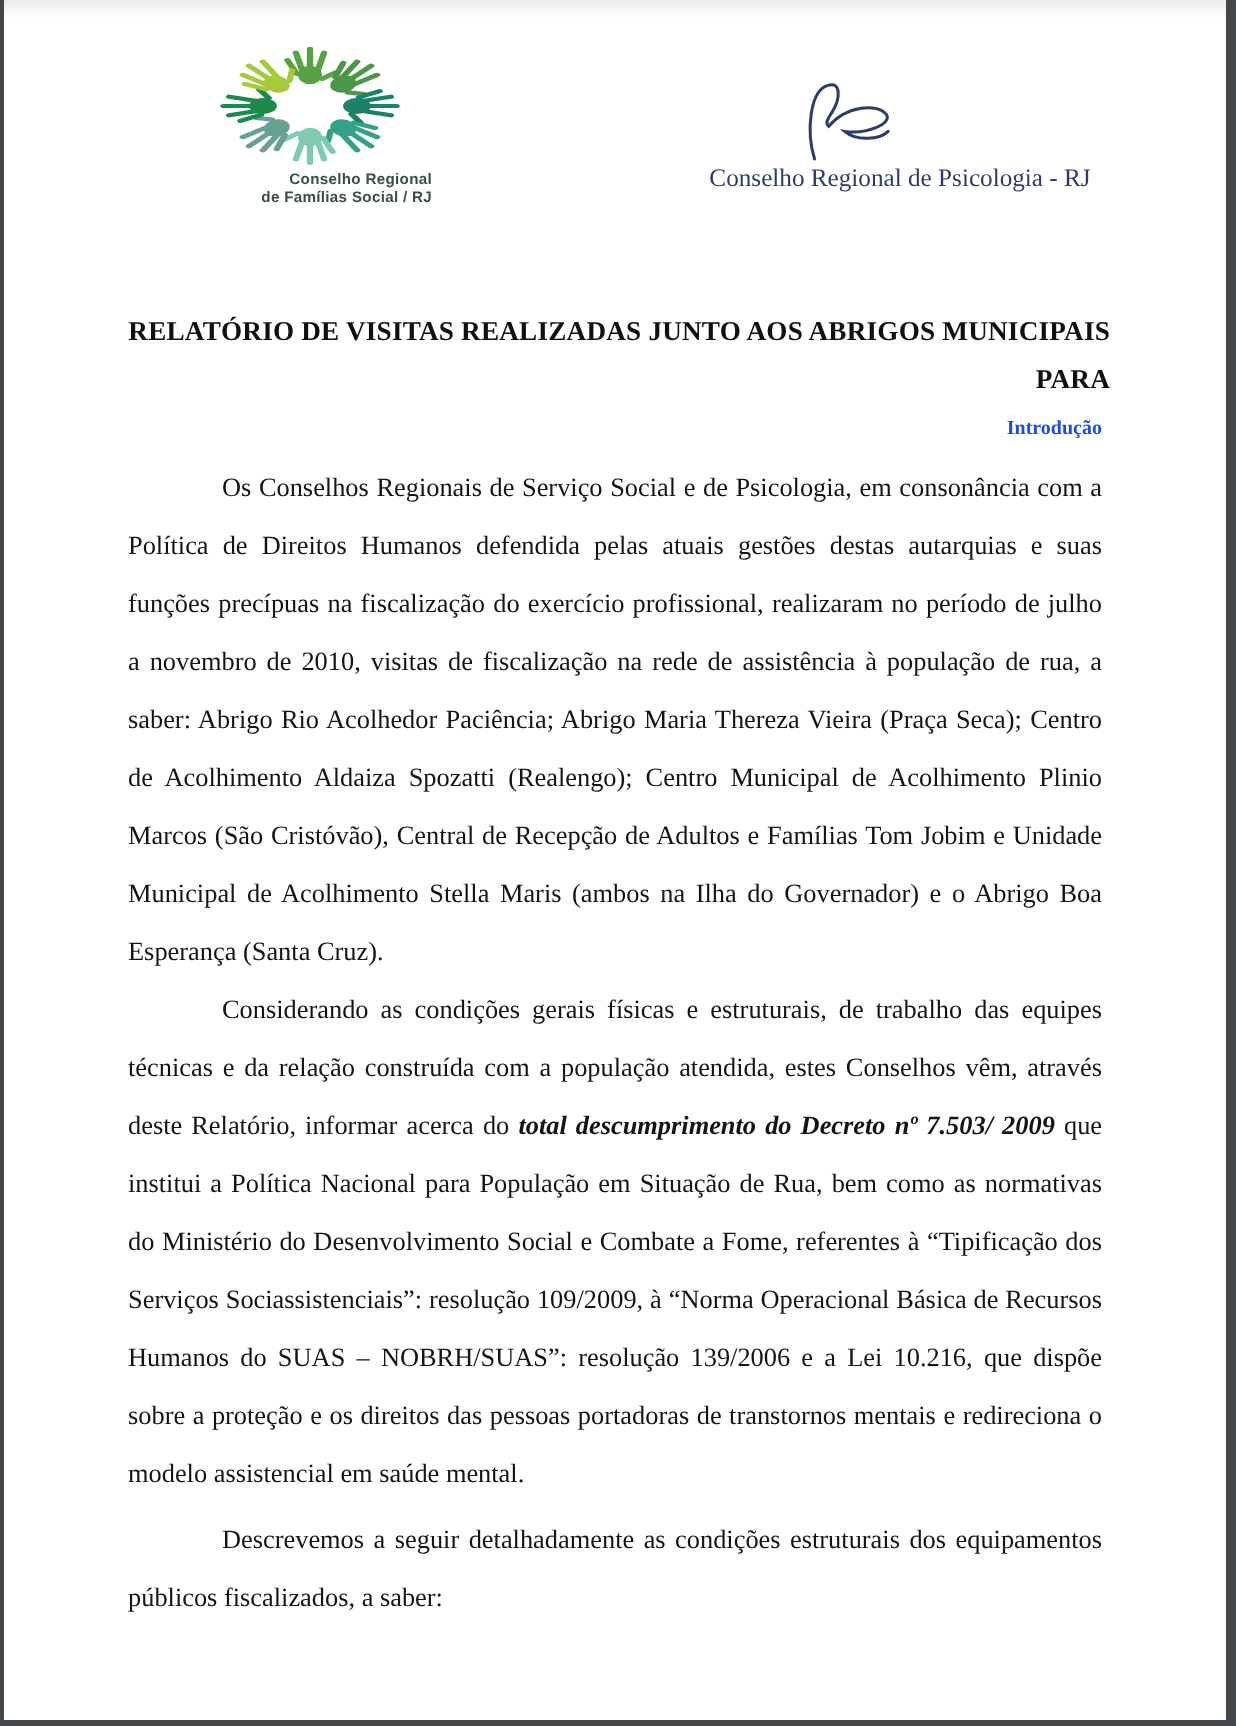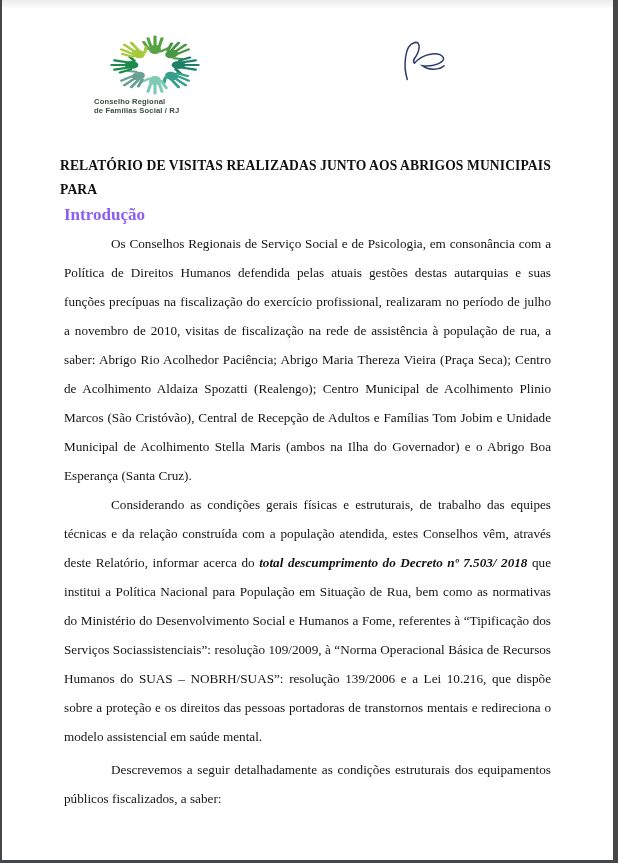--- a/index.html
+++ b/index.html
@@ -16,47 +16,47 @@
     border-bottom:3px solid #43474a;
     box-sizing:border-box;
   }
   .page::before{
     content:"";position:absolute;top:0;left:0;right:0;height:9px;
     background:linear-gradient(#ececec, rgba(255,255,255,0));
     pointer-events:none;
   }
   header{position:relative;height:128px;}
   .logo-left{
-    position:absolute;left:92px;top:34px;width:122px;text-align:left;
+    position:absolute;left:92px;top:22px;width:122px;text-align:right;
   }
   .logo-left svg{width:94px;height:62px;display:block;margin:0 auto;}
   .logo-left .caption{
     margin-top:2px;
     font-family:"Liberation Sans", sans-serif;
     font-weight:bold;font-size:7.6px;line-height:8.5px;
     color:#3a4f43;letter-spacing:.15px;white-space:nowrap;
   }
   .logo-right{
     position:absolute;right:62px;top:36px;width:202px;text-align:center;
     color:#2e3a6b;
   }
   .logo-right svg{display:block;width:66px;height:46px;margin:0 auto 0 42px;}
   .logo-right .caption{
     font-family:"Liberation Serif", serif;
     font-size:12.6px;line-height:14px;white-space:nowrap;
   }
   h1.doc-title{
     margin:26px 58px 0;
-    text-align:left;
+    text-align:right;
     font-size:13.6px;font-weight:bold;line-height:24px;
     color:#101010;letter-spacing:.1px;
   }
   main{margin:0 62px;color:#141414;}
   h2.sec{
-    margin:0;font-size:17px;font-weight:bold;line-height:26.5px;color:#8b5cf6;
+    margin:0;font-size:10px;font-weight:bold;line-height:26.5px;color:#1d4ed8;text-align:right;
   }
   p.par{
     margin:0;
     font-size:13.2px;line-height:29px;
     text-align:justify;text-indent:47px;
   }
   p.par.last{margin-top:4px;}
   .b{font-weight:normal;}
   .i{font-style:italic;}
   .bi{font-weight:bold;font-style:italic;}
@@ -98,40 +98,41 @@
     <div class="logo-right" style="color: rgb(46, 58, 107);">
       <svg viewBox="0 0 70 55" aria-hidden="true">
         <path d="M 15 52
                  C 10 36, 12 11, 23 8
                  C 31 5.5, 30.5 16, 25.5 24
                  C 23 28, 21 30.5, 23.5 32.5
                  C 34 20, 53 18.5, 58 25.5
                  C 61.5 31, 46 37.5, 33 35.5
                  C 40 41.5, 54 40.5, 59 35.5" fill="none" stroke="#2e3a6b" stroke-width="1.8" stroke-linecap="round"></path>
       </svg>
+      <div class="caption">Conselho Regional de Psicologia - RJ</div>
     </div>
 
   </header>
 
   <h1 class="doc-title">
     <div>RELATÓRIO DE VISITAS REALIZADAS JUNTO AOS ABRIGOS MUNICIPAIS PARA</div>
   </h1>
 
   <main>
 
     <h2 class="sec">Introdução</h2>
 
     <p class="par">
       <span>Os Conselhos Regionais de Serviço Social e de Psicologia, em consonância com a Política de Direitos Humanos defendida pelas atuais gestões destas autarquias e suas funções precípuas na fiscalização do exercício profissional, realizaram no período de julho a novembro de 2010, visitas de fiscalização na rede de assistência à população de rua, a saber: Abrigo Rio Acolhedor Paciência; Abrigo Maria Thereza Vieira (Praça Seca); Centro de Acolhimento Aldaiza Spozatti (Realengo); Centro Municipal de Acolhimento Plinio Marcos (São Cristóvão), Central de Recepção de Adultos e Famílias Tom Jobim e Unidade Municipal de Acolhimento Stella Maris (ambos na Ilha do Governador) e o Abrigo Boa Esperança (Santa Cruz).</span>
     </p>
 
     <p class="par">
       <span>Considerando as condições gerais físicas e estruturais, de trabalho das equipes técnicas e da relação construída com a população atendida, estes Conselhos vêm, através deste Relatório, informar acerca do</span>
-      <span class="bi">total descumprimento do Decreto nº 7.503/ 2018</span>
-      <span>que institui a Política Nacional para População em Situação de Rua, bem como as normativas do Ministério do Desenvolvimento Social e Humanos a Fome, referentes à “Tipificação dos Serviços Sociassistenciais”:</span>
+      <span class="bi">total descumprimento do Decreto nº 7.503/ 2009</span>
+      <span>que institui a Política Nacional para População em Situação de Rua, bem como as normativas do Ministério do Desenvolvimento Social e Combate a Fome, referentes à “Tipificação dos Serviços Sociassistenciais”:</span>
       <span class="b">resolução 109/2009,</span>
       <span>à “Norma Operacional Básica de Recursos Humanos do SUAS – NOBRH/SUAS”:</span>
       <span class="b">resolução 139/2006 e a Lei 10.216,</span>
       <span>que dispõe sobre a proteção e os direitos das pessoas portadoras de transtornos mentais e redireciona o modelo assistencial em saúde mental.</span>
     </p>
 
 
 
     <p class="par last">
       <span>Descrevemos a seguir detalhadamente as condições estruturais dos equipamentos públicos fiscalizados, a saber:</span>

